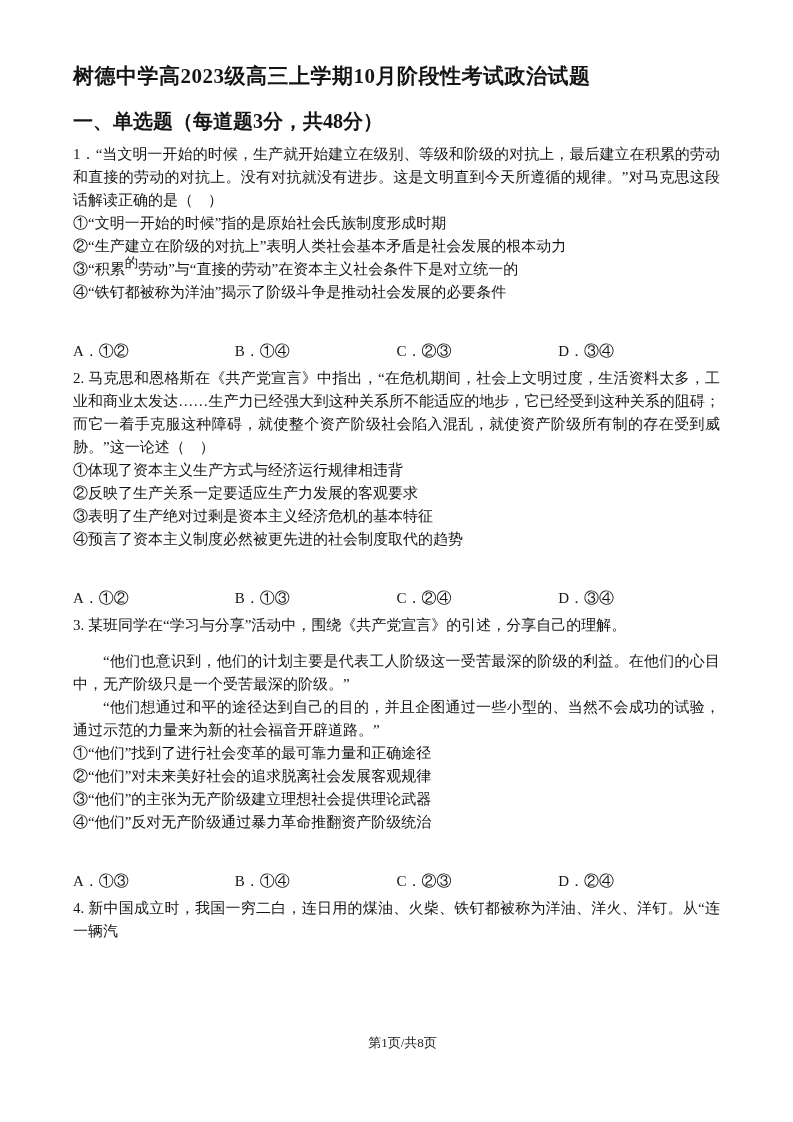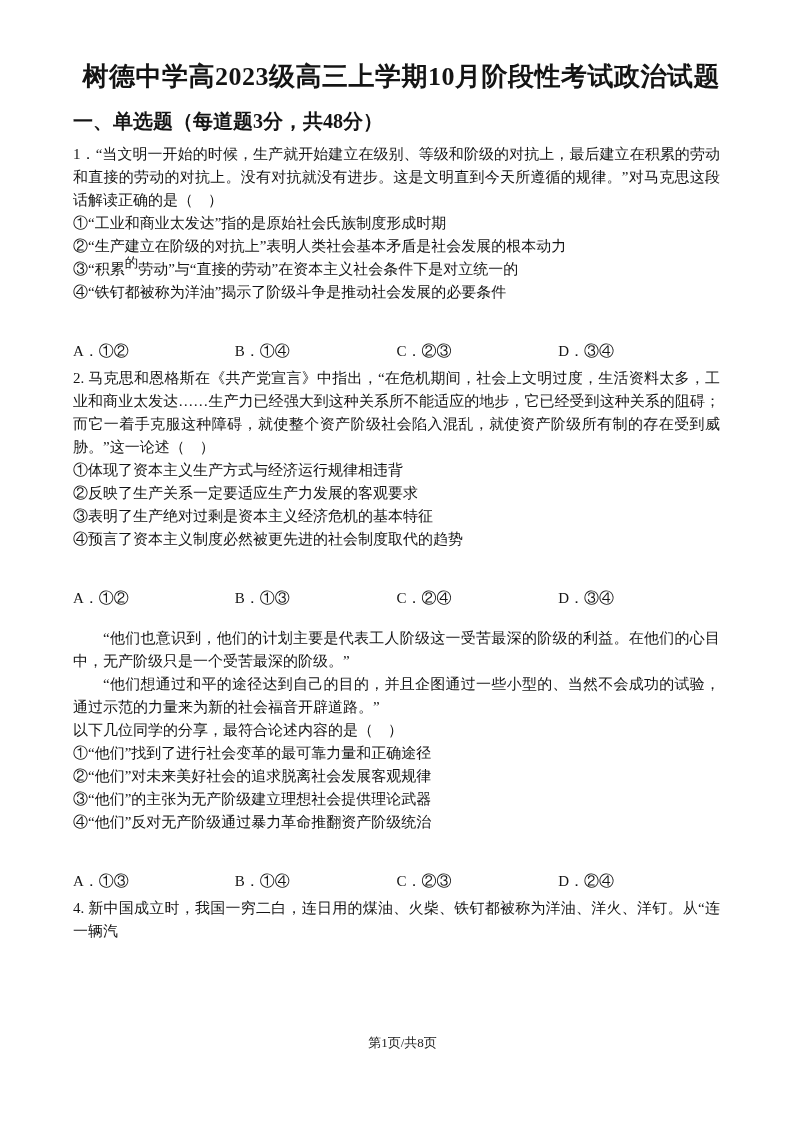--- a/index.html
+++ b/index.html
@@ -9,22 +9,22 @@
     position: relative;
     font-family: "Liberation Serif", "DejaVu Serif", serif;
     color: #141414;
     overflow: hidden;
   }
   .page {
     position: absolute; inset: 0;
     padding: 52px 73px 0 73px;
   }
   .doc-title {
-    text-align: right;
-    font-size: 26px;
+    text-align: left;
+    font-size: 21px;
     font-weight: 700;
     line-height: 29px;
     margin: 10px 0 15px 0;
     letter-spacing: 0.5px;
   }
   .section-heading {
     font-size: 20px;
     font-weight: 700;
     line-height: 31px;
     margin-bottom: 6px;
@@ -63,21 +63,21 @@
 <body>
 
 <div class="page">
 
   <h1 class="doc-title">树德中学高2023级高三上学期10月阶段性考试政治试题</h1>
 
   <h2 class="section-heading">一、单选题（每道题3分，共48分）</h2>
 
   <section>
     <p class="para">1．“当文明一开始的时候，生产就开始建立在级别、等级和阶级的对抗上，最后建立在积累的劳动和直接的劳动的对抗上。没有对抗就没有进步。这是文明直到今天所遵循的规律。”对马克思这段话解读正确的是（　）</p>
-    <p class="para">①“工业和商业太发达”指的是原始社会氏族制度形成时期</p>
+    <p class="para">①“文明一开始的时候”指的是原始社会氏族制度形成时期</p>
     <p class="para">②“生产建立在阶级的对抗上”表明人类社会基本矛盾是社会发展的根本动力</p>
     <p class="para"><span>③“积累</span><span class="raised">的</span><span>劳动”与“直接的劳动”在资本主义社会条件下是对立统一的</span></p>
     <p class="para">④“铁钉都被称为洋油”揭示了阶级斗争是推动社会发展的必要条件</p>
     <div class="choices">
       <span class="choice">A．①②</span>
       <span class="choice">B．①④</span>
       <span class="choice">C．②③</span>
       <span class="choice">D．③④</span>
     </div>
   </section>
@@ -90,23 +90,23 @@
     <p class="para">④预言了资本主义制度必然被更先进的社会制度取代的趋势</p>
     <div class="choices">
       <span class="choice">A．①②</span>
       <span class="choice">B．①③</span>
       <span class="choice">C．②④</span>
       <span class="choice">D．③④</span>
     </div>
   </section>
 
   <section>
+    <p class="para">3. 某班同学在“学习与分享”活动中，围绕《共产党宣言》的引述，分享自己的理解。</p>
     <p class="para quote mt6">“他们也意识到，他们的计划主要是代表工人阶级这一受苦最深的阶级的利益。在他们的心目中，无产阶级只是一个受苦最深的阶级。”</p>
     <p class="para quote">“他们想通过和平的途径达到自己的目的，并且企图通过一些小型的、当然不会成功的试验，通过示范的力量来为新的社会福音开辟道路。”</p>
-    <p class="para">以下几位同学的分享，最符合论述内容的是（　）</p>
     <p class="para">①“他们”找到了进行社会变革的最可靠力量和正确途径</p>
     <p class="para">②“他们”对未来美好社会的追求脱离社会发展客观规律</p>
     <p class="para">③“他们”的主张为无产阶级建立理想社会提供理论武器</p>
     <p class="para">④“他们”反对无产阶级通过暴力革命推翻资产阶级统治</p>
     <div class="choices">
       <span class="choice">A．①③</span>
       <span class="choice">B．①④</span>
       <span class="choice">C．②③</span>
       <span class="choice">D．②④</span>
     </div>

